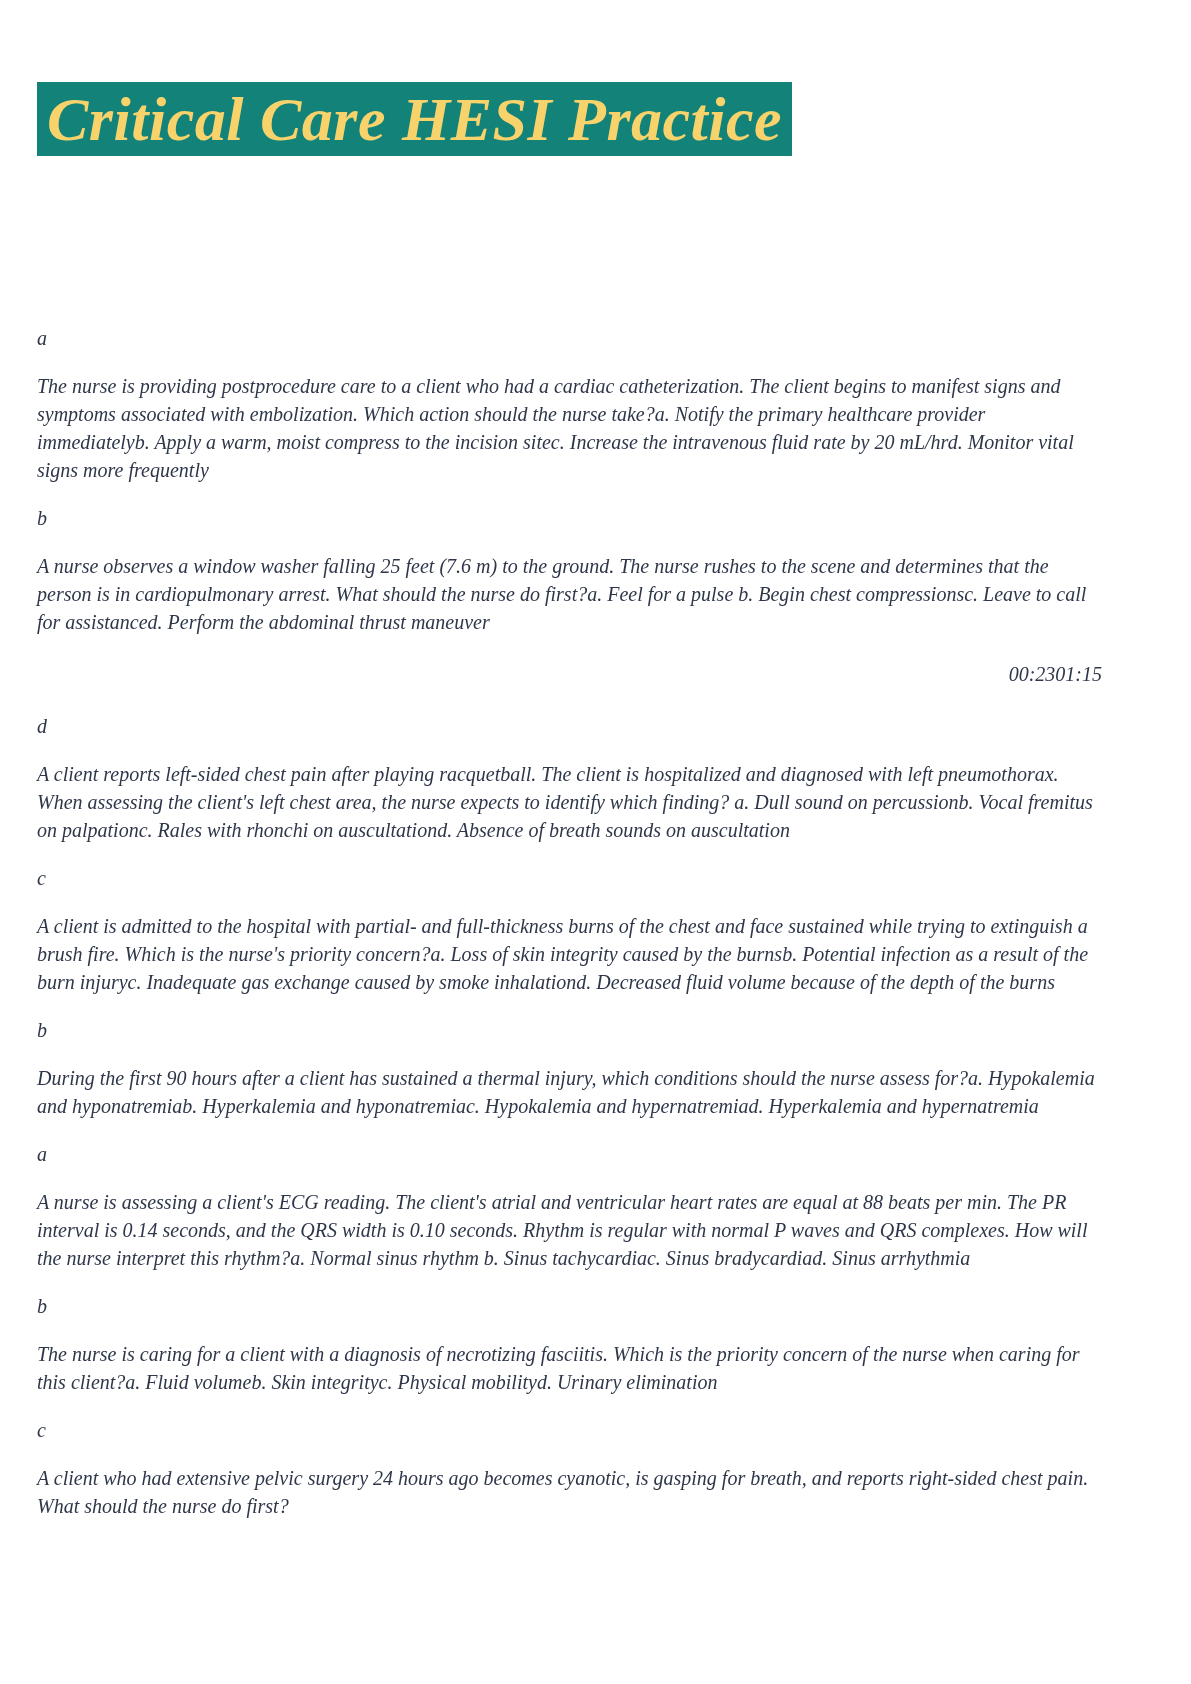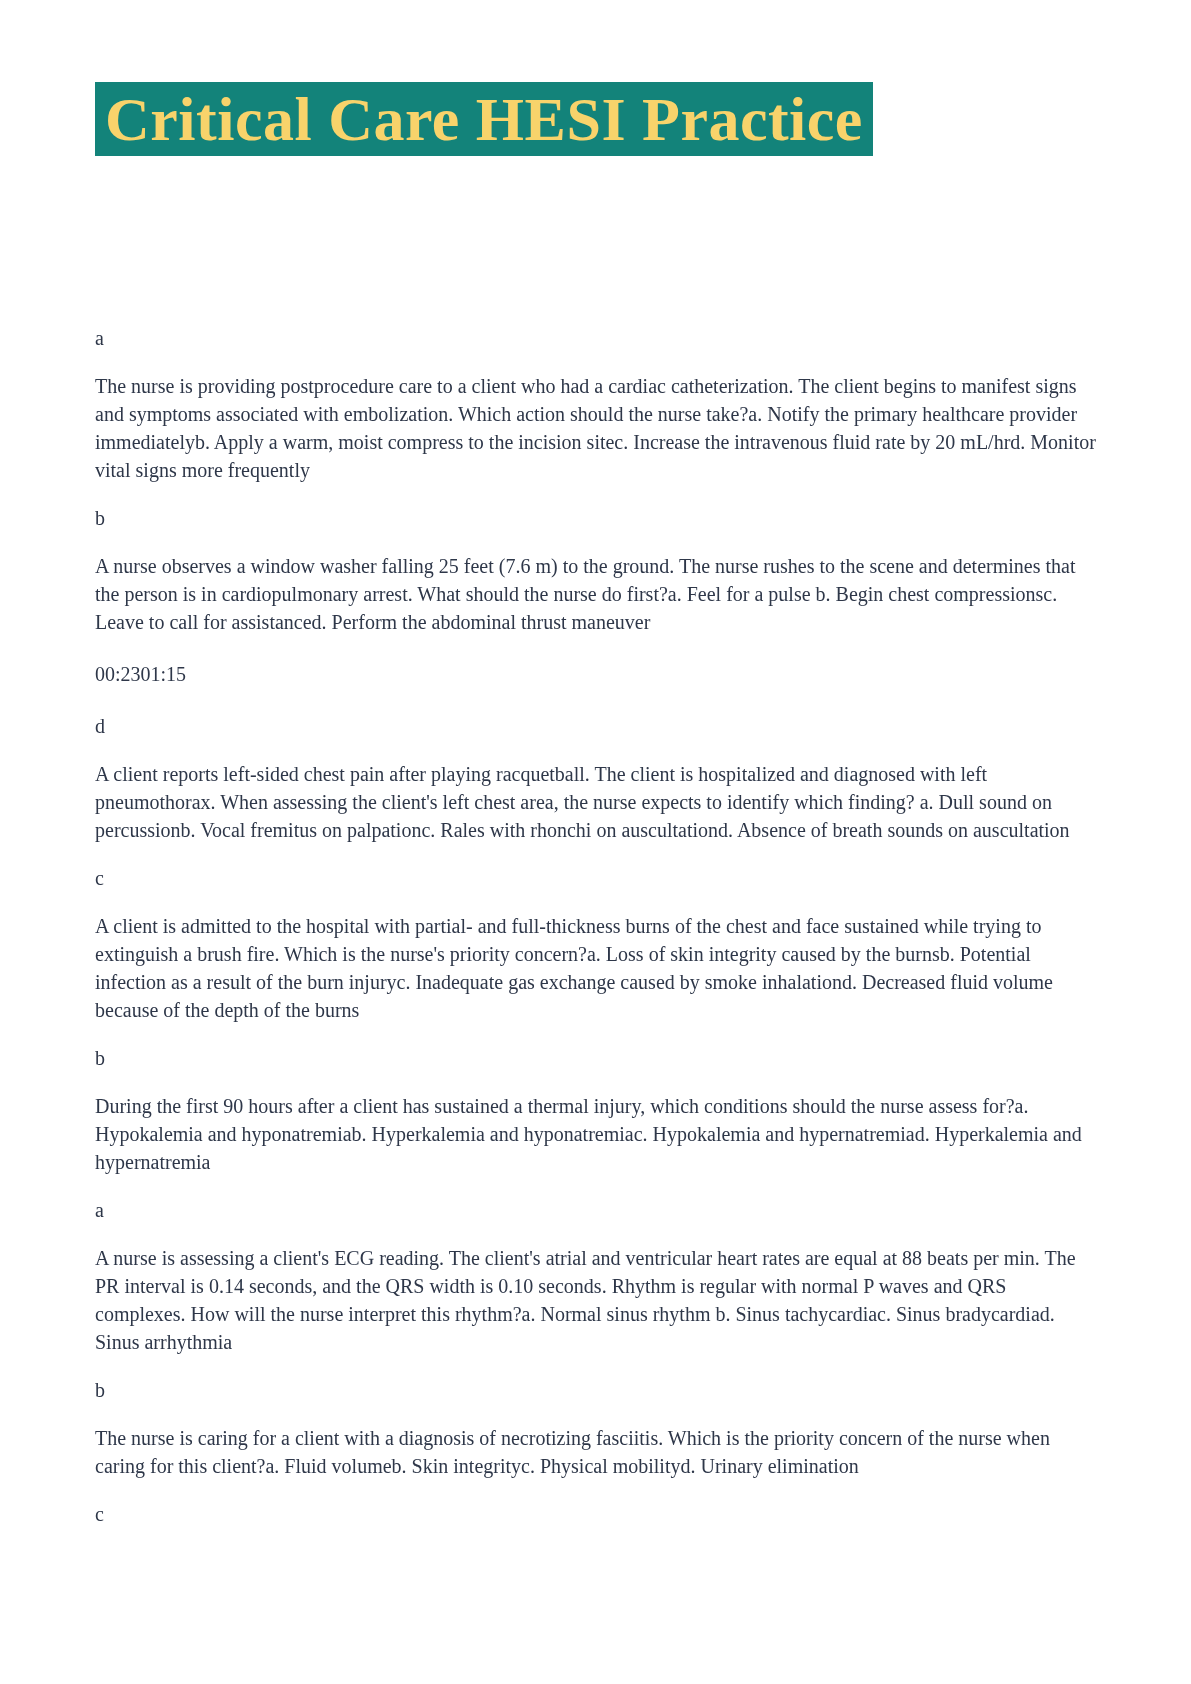--- a/index.html
+++ b/index.html
@@ -7,21 +7,22 @@
     padding: 0;
     background: #ffffff;
   }
   body {
     width: 1191px;
     min-height: 1684px;
     font-family: "Liberation Serif", "DejaVu Serif", serif;
     overflow: hidden;
   }
   .page {
-    padding: 0 95px;
+    padding: 0 37px;
+    font-style: italic;
   }
   .title-row {
     margin: 82px 0 0 0;
     font-size: 62px;
     line-height: 74px;
     font-weight: bold;
     letter-spacing: 0.5px;
   }
   .title-highlight {
     display: inline-block;
@@ -37,21 +38,21 @@
     color: #2E3749;
     font-size: 20px;
     line-height: 28px;
   }
   p.answer-letter,
   p.question-text {
     margin: 20px 0;
   }
   p.timer {
     margin: 24px 0;
-    text-align: left;
+    text-align: right;
   }
 </style>
 </head>
 <body>
 
 <div class="page">
 
   <h1 class="title-row"><span class="title-highlight">Critical Care HESI Practice</span></h1>
 
   <div class="header-gap"></div>
@@ -75,15 +76,16 @@
     <p class="answer-letter">b</p>
     <p class="question-text">During the first 90 hours after a client has sustained a thermal injury, which conditions should the nurse assess for?a. Hypokalemia and hyponatremiab. Hyperkalemia and hyponatremiac. Hypokalemia and hypernatremiad. Hyperkalemia and hypernatremia</p>
 
     <p class="answer-letter">a</p>
     <p class="question-text">A nurse is assessing a client's ECG reading. The client's atrial and ventricular heart rates are equal at 88 beats per min. The PR interval is 0.14 seconds, and the QRS width is 0.10 seconds. Rhythm is regular with normal P waves and QRS complexes. How will the nurse interpret this rhythm?a. Normal sinus rhythm b. Sinus tachycardiac. Sinus bradycardiad. Sinus arrhythmia</p>
 
     <p class="answer-letter">b</p>
     <p class="question-text">The nurse is caring for a client with a diagnosis of necrotizing fasciitis. Which is the priority concern of the nurse when caring for this client?a. Fluid volumeb. Skin integrityc. Physical mobilityd. Urinary elimination</p>
 
     <p class="answer-letter">c</p>
+    <p class="question-text">A client who had extensive pelvic surgery 24 hours ago becomes cyanotic, is gasping for breath, and reports right-sided chest pain. What should the nurse do first?</p>
 
   </div>
 </div>
 
 </body></html>

